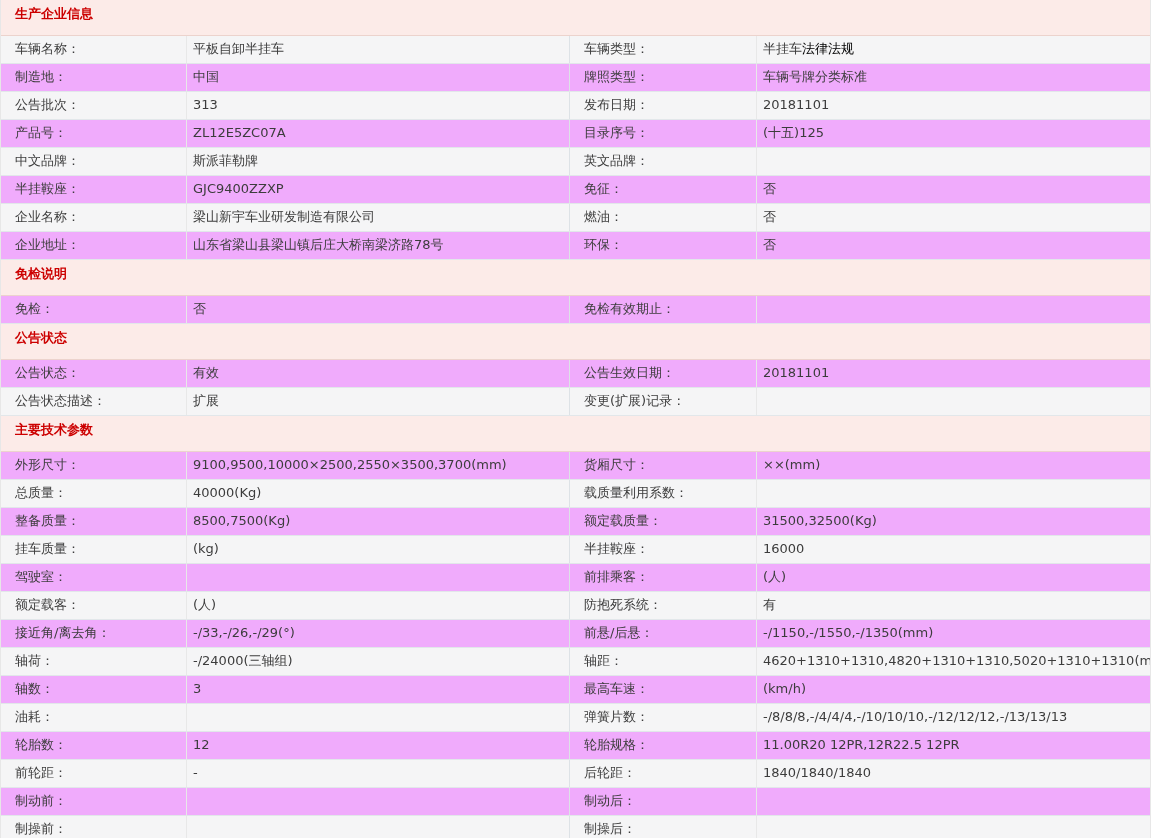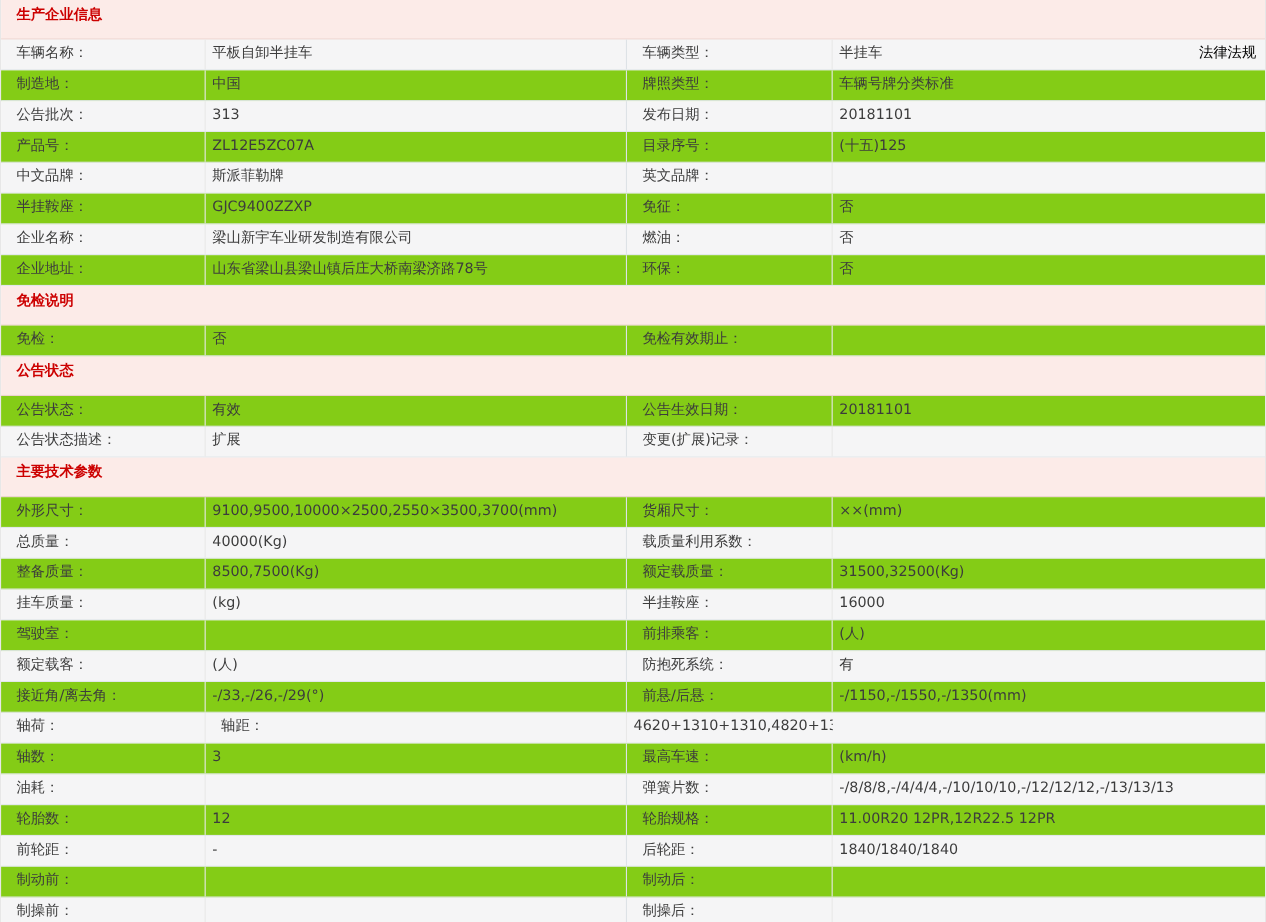--- a/index.html
+++ b/index.html
@@ -33,41 +33,40 @@
     padding-left:14px;
     border-bottom:1px solid #ecd3cd;
     box-sizing:border-box;
   }
   .row{
     display:grid;
     grid-template-columns:186px 383px 187px 393px;
     height:27px;
     line-height:26px;
     border-bottom:1px solid var(--row-border);
-    background:#84cc16;
+    background:#f0abfc;
   }
   .row.alt{background:var(--row-alt);}
   .cell{
     box-sizing:border-box;
     overflow:hidden;
     white-space:nowrap;
     padding:0 4px 0 14px;
   }
   .cell.label{
     border-right:1px solid var(--cell-border);
   }
   .cell.value{
     padding-left:6px;
   }
   .cell.lval{
     border-right:1px solid #dde2e6;
   }
   .cell.rval{
     display:flex;
-    justify-content:space-between;
     padding-right:8px;
   }
   .corner-link{
     color:#000000;
     text-decoration:none;
     cursor:pointer;
   }
 </style>
 </head>
 <body>
@@ -217,20 +216,21 @@
     <div class="row">
       <div class="cell label"><span>接近角/离去角：</span></div>
       <div class="cell value lval"><span>-/33,-/26,-/29(°)</span></div>
       <div class="cell label rlabel"><span>前悬/后悬：</span></div>
       <div class="cell value rval">
         <span>-/1150,-/1550,-/1350(mm)</span>
       </div>
     </div>
     <div class="row alt">
       <div class="cell label"><span>轴荷：</span></div>
+      <div class="cell value lval"><span>-/24000(三轴组)</span></div>
       <div class="cell label rlabel"><span>轴距：</span></div>
       <div class="cell value rval">
         <span>4620+1310+1310,4820+1310+1310,5020+1310+1310(mm)</span>
       </div>
     </div>
     <div class="row">
       <div class="cell label"><span>轴数：</span></div>
       <div class="cell value lval"><span>3</span></div>
       <div class="cell label rlabel"><span>最高车速：</span></div>
       <div class="cell value rval">

